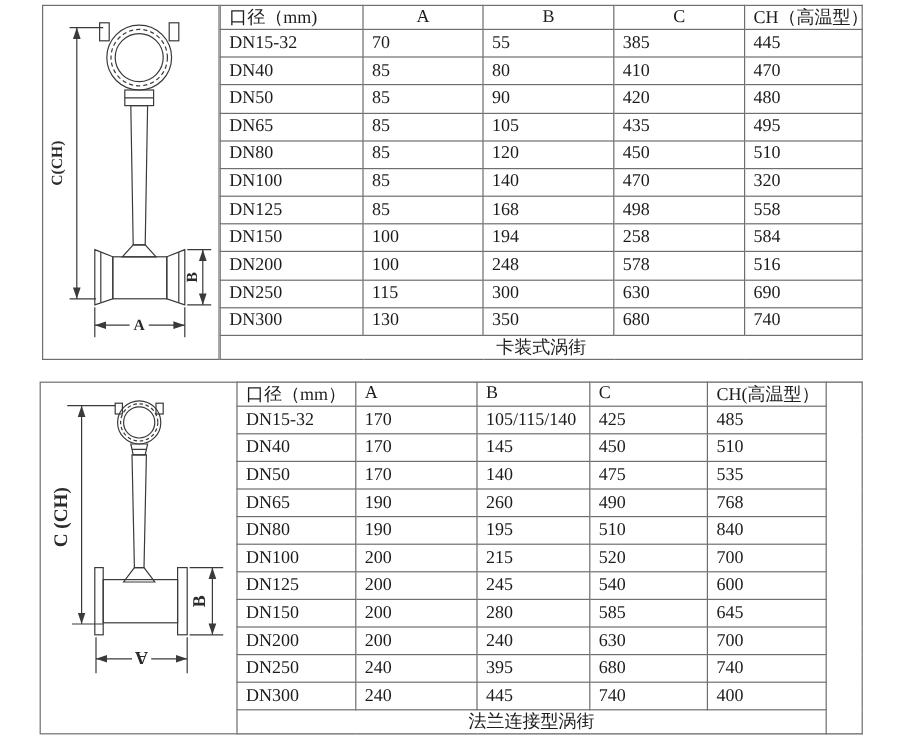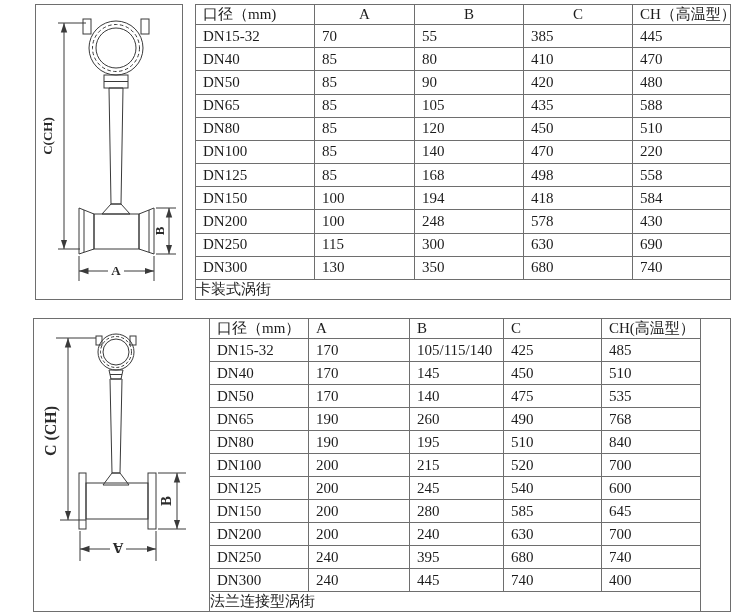--- a/index.html
+++ b/index.html
@@ -9,31 +9,31 @@
     font-family:"Liberation Serif","DejaVu Serif",serif; color:#1c1c1c;
     overflow:hidden;
   }
   .diagram-box {
     position:absolute; border:1px solid #6e6e6e; background:#ffffff;
   }
   .diagram-box-top  { left:35px; top:4px;   width:148px; height:296px; }
   .outer-box-bottom { left:33px; top:318px; width:685px; height:294px; border:1px solid #6e6e6e; position:absolute; background:#ffffff; }
   table.spec {
     position:absolute; border-collapse:collapse; table-layout:fixed;
-    border:1px solid #6e6e6e; background:#ffffff;margin-left:12px;
+    border:1px solid #6e6e6e; background:#ffffff;
   }
   table.spec-top    { left:183px; top:4px;   width:535px; height:296px; }
   table.spec-bottom { left:197px; top:318px; width:521px; height:294px; }
   .spec th, .spec td {
     border:1px solid #6e6e6e; font-weight:normal; font-size:15px;
     padding:0 4px 0 7px; text-align:left; white-space:nowrap; overflow:hidden;
     color:#1c1c1c; vertical-align:middle;
   }
   .spec th.ctr { text-align:center; padding:0; }
-  .spec td.footer-cell { padding:0; }
+  .spec td.footer-cell { text-align:center; padding:0; }
   .spec th.strip { border:none; padding:0; }
   svg text { font-family:"Liberation Serif","DejaVu Serif",serif; fill:#2b2b2b; }
   svg .ln { stroke:#3a3a3a; stroke-width:1; fill:none; }
 </style>
 </head>
 <body>
 
 <div class="page">
 
   <div class="diagram-box diagram-box-top">
@@ -128,56 +128,56 @@
           <td>85</td>
           <td>90</td>
           <td>420</td>
           <td>480</td>
         </tr>
         <tr>
           <td>DN65</td>
           <td>85</td>
           <td>105</td>
           <td>435</td>
-          <td>588</td>
+          <td>495</td>
         </tr>
         <tr>
           <td>DN80</td>
           <td>85</td>
           <td>120</td>
           <td>450</td>
           <td>510</td>
         </tr>
         <tr>
           <td>DN100</td>
           <td>85</td>
           <td>140</td>
           <td>470</td>
-          <td>220</td>
+          <td>320</td>
         </tr>
         <tr>
           <td>DN125</td>
           <td>85</td>
           <td>168</td>
           <td>498</td>
           <td>558</td>
         </tr>
         <tr>
           <td>DN150</td>
           <td>100</td>
           <td>194</td>
-          <td>418</td>
+          <td>258</td>
           <td>584</td>
         </tr>
         <tr>
           <td>DN200</td>
           <td>100</td>
           <td>248</td>
           <td>578</td>
-          <td>430</td>
+          <td>516</td>
         </tr>
         <tr>
           <td>DN250</td>
           <td>115</td>
           <td>300</td>
           <td>630</td>
           <td>690</td>
         </tr>
         <tr>
           <td>DN300</td>

